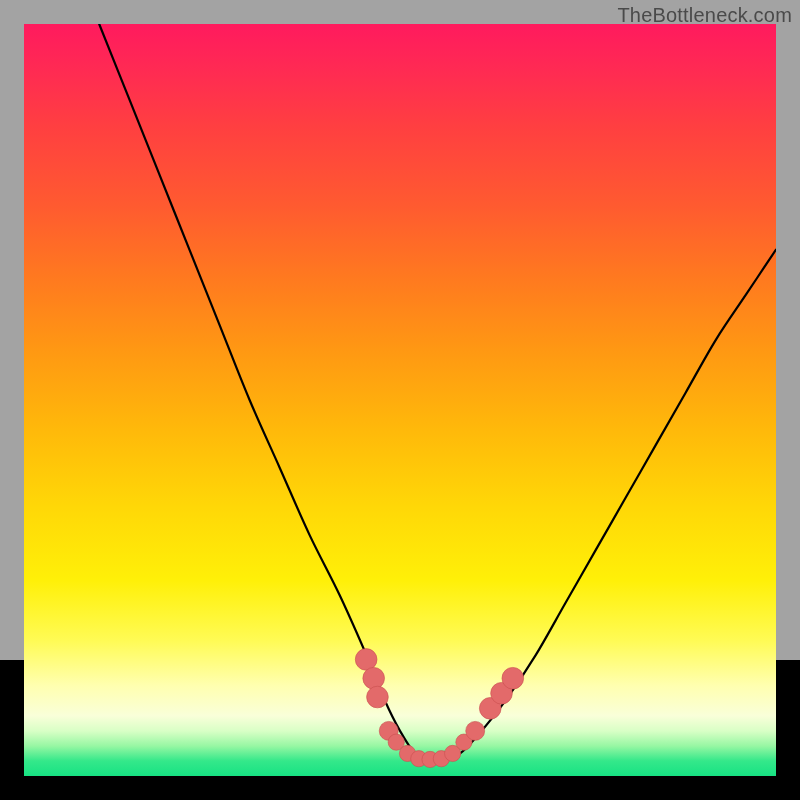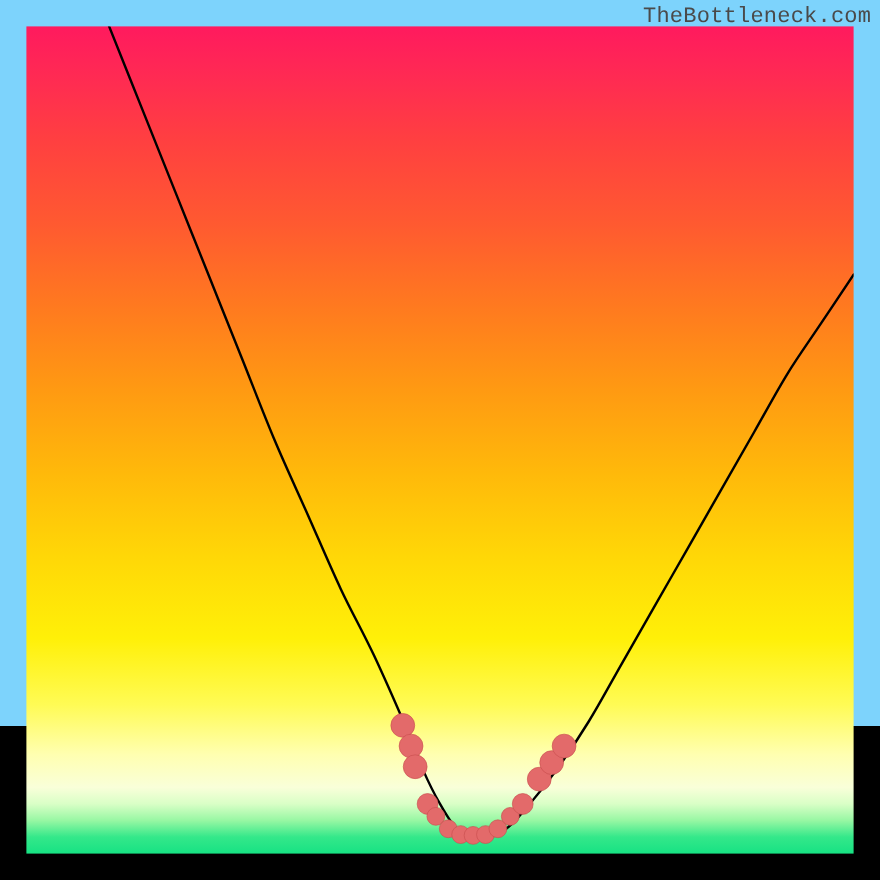--- a/index.html
+++ b/index.html
@@ -8,22 +8,21 @@
     width: 800px;
     height: 800px;
     background: #000;
     overflow: hidden;
     font-family: Arial, Helvetica, sans-serif;
   }
   .frame {
     position: absolute;
     left: 0; top: 0;
     width: 800px; height: 660px;
-    background: #7dd3fc;
-    font-family: Liberation Mono, monospace;
+    background: #a3a3a3;
   }
   .plot-area {
     position: absolute;
     left: 24px;
     top: 24px;
     width: 752px;
     height: 752px;
     
     background: linear-gradient(to bottom,
       #ff1a5e 0%,

